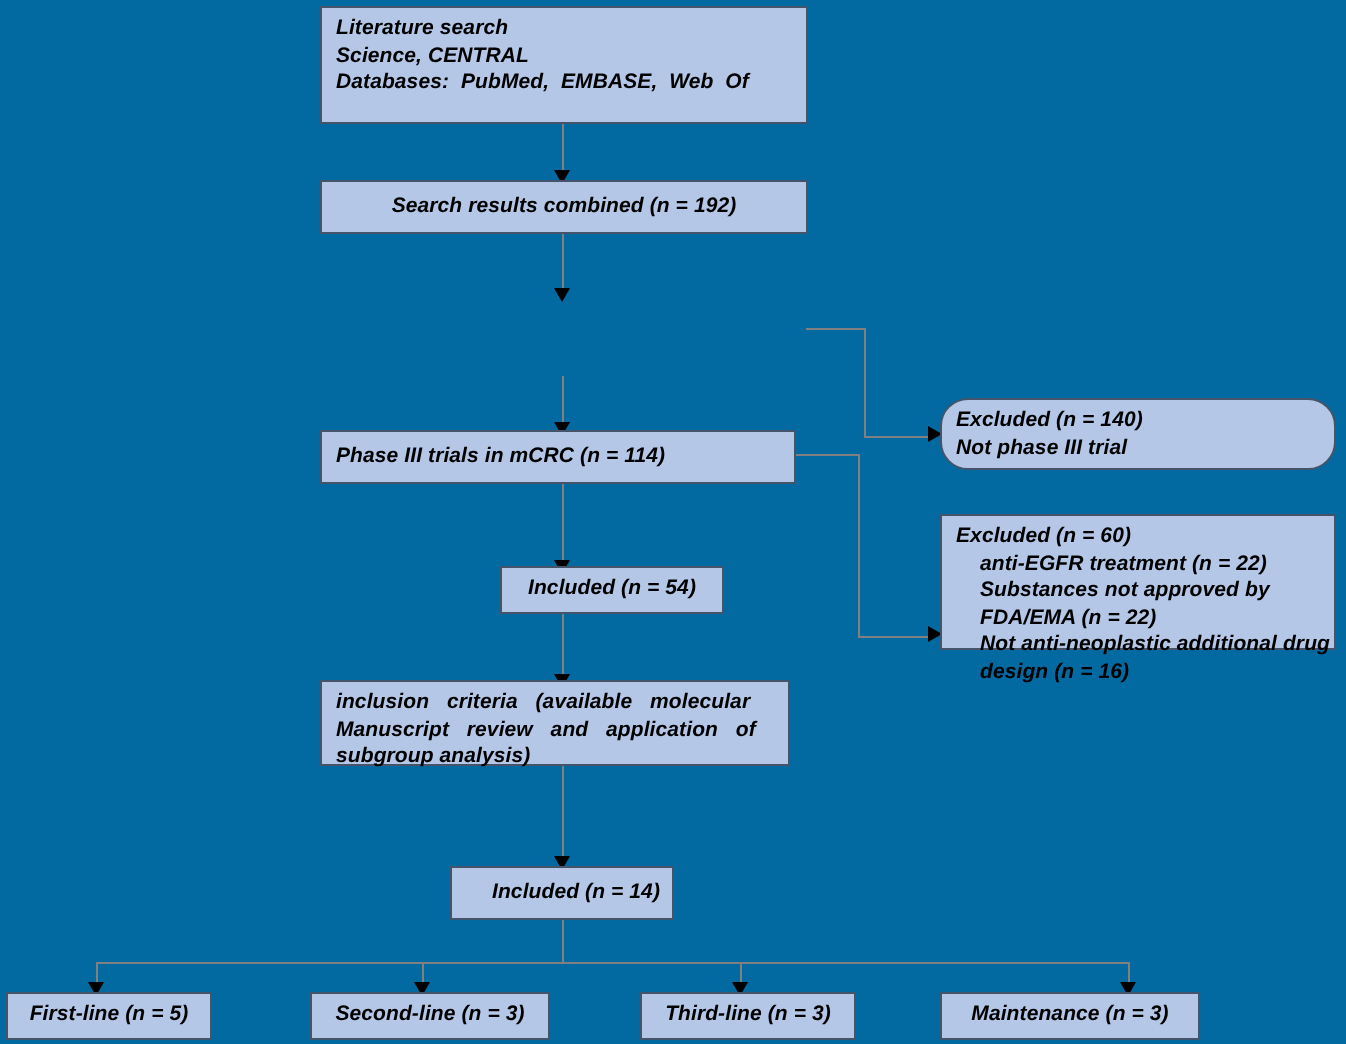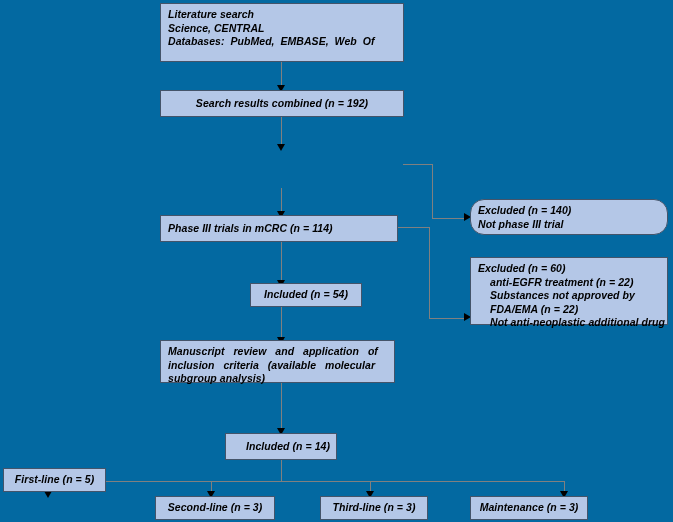--- a/index.html
+++ b/index.html
@@ -135,51 +135,52 @@
 
   <div class="node" style="left:160px; top:215px; width:238px; height:27px; display:flex; align-items:center;">
     <span>Phase III trials in mCRC (n = 114)</span>
   </div>
 
   <div class="node center" style="left:225px; top:283px; width:112px; height:24px;margin-left:25px;">
     <span>Included (n = 54)</span>
   </div>
 
   <div class="node" style="left:160px; top:340px; width:235px; height:43px;">
+    <span class="line">inclusion   criteria   (available   molecular</span>
     <span class="line">Manuscript   review   and   application   of</span>
-    <span class="line">inclusion   criteria   (available   molecular</span>
     <span class="line">subgroup analysis)</span>
   </div>
 
   <div class="node center" style="left:225px; top:433px; width:112px; height:27px;justify-content:flex-end;">
     <span>Included (n = 14)</span>
   </div>
 
   <div class="node" style="left:470px; top:199px; width:198px; height:36px;border-radius:14px;">
     <span class="line">Excluded (n = 140)</span>
     <span class="line">Not phase III trial</span>
   </div>
 
   <div class="node" style="left:470px; top:257px; width:198px; height:68px;">
     <span class="line">Excluded (n = 60)</span>
     <span class="indent">anti-EGFR treatment (n = 22)</span>
     <span class="indent">Substances not approved by</span>
     <span class="indent">FDA/EMA (n = 22)</span>
     <span class="indent">Not anti-neoplastic additional drug</span>
+    <span class="indent">design (n = 16)</span>
   </div>
 
-  <div class="node center" style="left:3px; top:468px; width:103px; height:24px;">
+  <div class="node center" style="left:3px; top:496px; width:103px; height:24px;">
     <span>First-line (n = 5)</span>
   </div>
 
   <div class="node center" style="left:155px; top:496px; width:120px; height:24px;">
     <span>Second-line (n = 3)</span>
   </div>
 
   <div class="node center" style="left:320px; top:496px; width:108px; height:24px;">
     <span>Third-line (n = 3)</span>
   </div>
 
-  <div class="node center" style="left:470px; top:496px; width:118px; height:24px;">
+  <div class="node center" style="left:470px; top:496px; width:130px; height:24px;">
     <span>Maintenance (n = 3)</span>
   </div>
 
 </div>
 
 </body></html>

